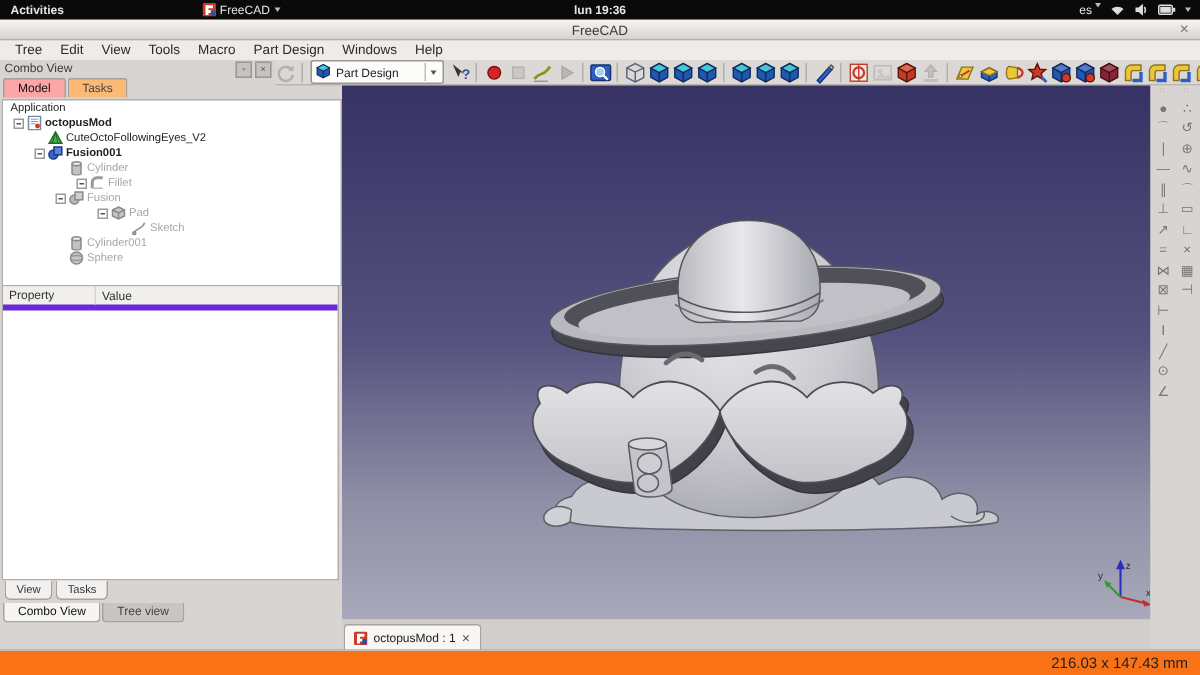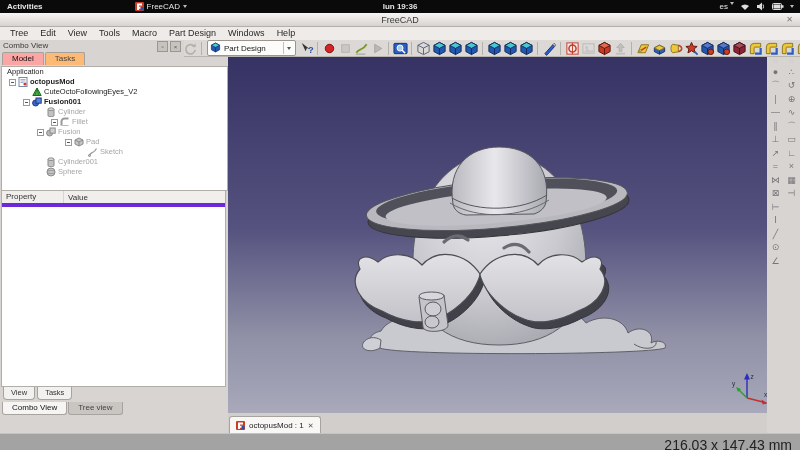--- a/index.html
+++ b/index.html
@@ -73,22 +73,22 @@
   .rcol{display:flex;flex-direction:column;align-items:center;gap:2.5px;}
   .grip{color:#aaa6a2;font-size:5px;letter-spacing:1px;height:5px;line-height:4px;}
   .rico{width:12px;height:11px;line-height:11px;text-align:center;font-size:9px;color:#76767a;}
   
   .doctabrow{position:absolute;left:228px;top:413px;width:539px;height:20px;background:#d2cecb;}
   .rgap{position:absolute;left:767px;top:413px;width:33px;height:20px;background:#d8d4d1;}
   .doctab{position:absolute;left:1px;top:3px;height:17px;background:#f8f7f6;border:1px solid #a7a39f;border-bottom:none;
           border-radius:3px 3px 0 0;display:flex;align-items:center;gap:4px;padding:0 6px;font-size:8px;color:#222;}
   .doctab .x{font-size:7px;color:#555;font-weight:bold;}
   
-  .statusbar{position:absolute;left:0;top:433px;width:800px;height:17px;background:#a3a3a3;border-top:1px solid #c6c2be;
-             box-sizing:border-box;font-size:14px;color:#222;}
+  .statusbar{position:absolute;left:0;top:433px;width:800px;height:17px;background:#f97316;border-top:1px solid #c6c2be;
+             box-sizing:border-box;font-size:10px;color:#222;}
   .statusdims{position:absolute;right:8px;top:3px;}
 </style>
 </head>
 <body>
 
 <div id="app">
 
   <div class="gnome">
     <div class="g-item g-bold">Activities</div>
     <div class="g-item" style="margin-left:78px;">

